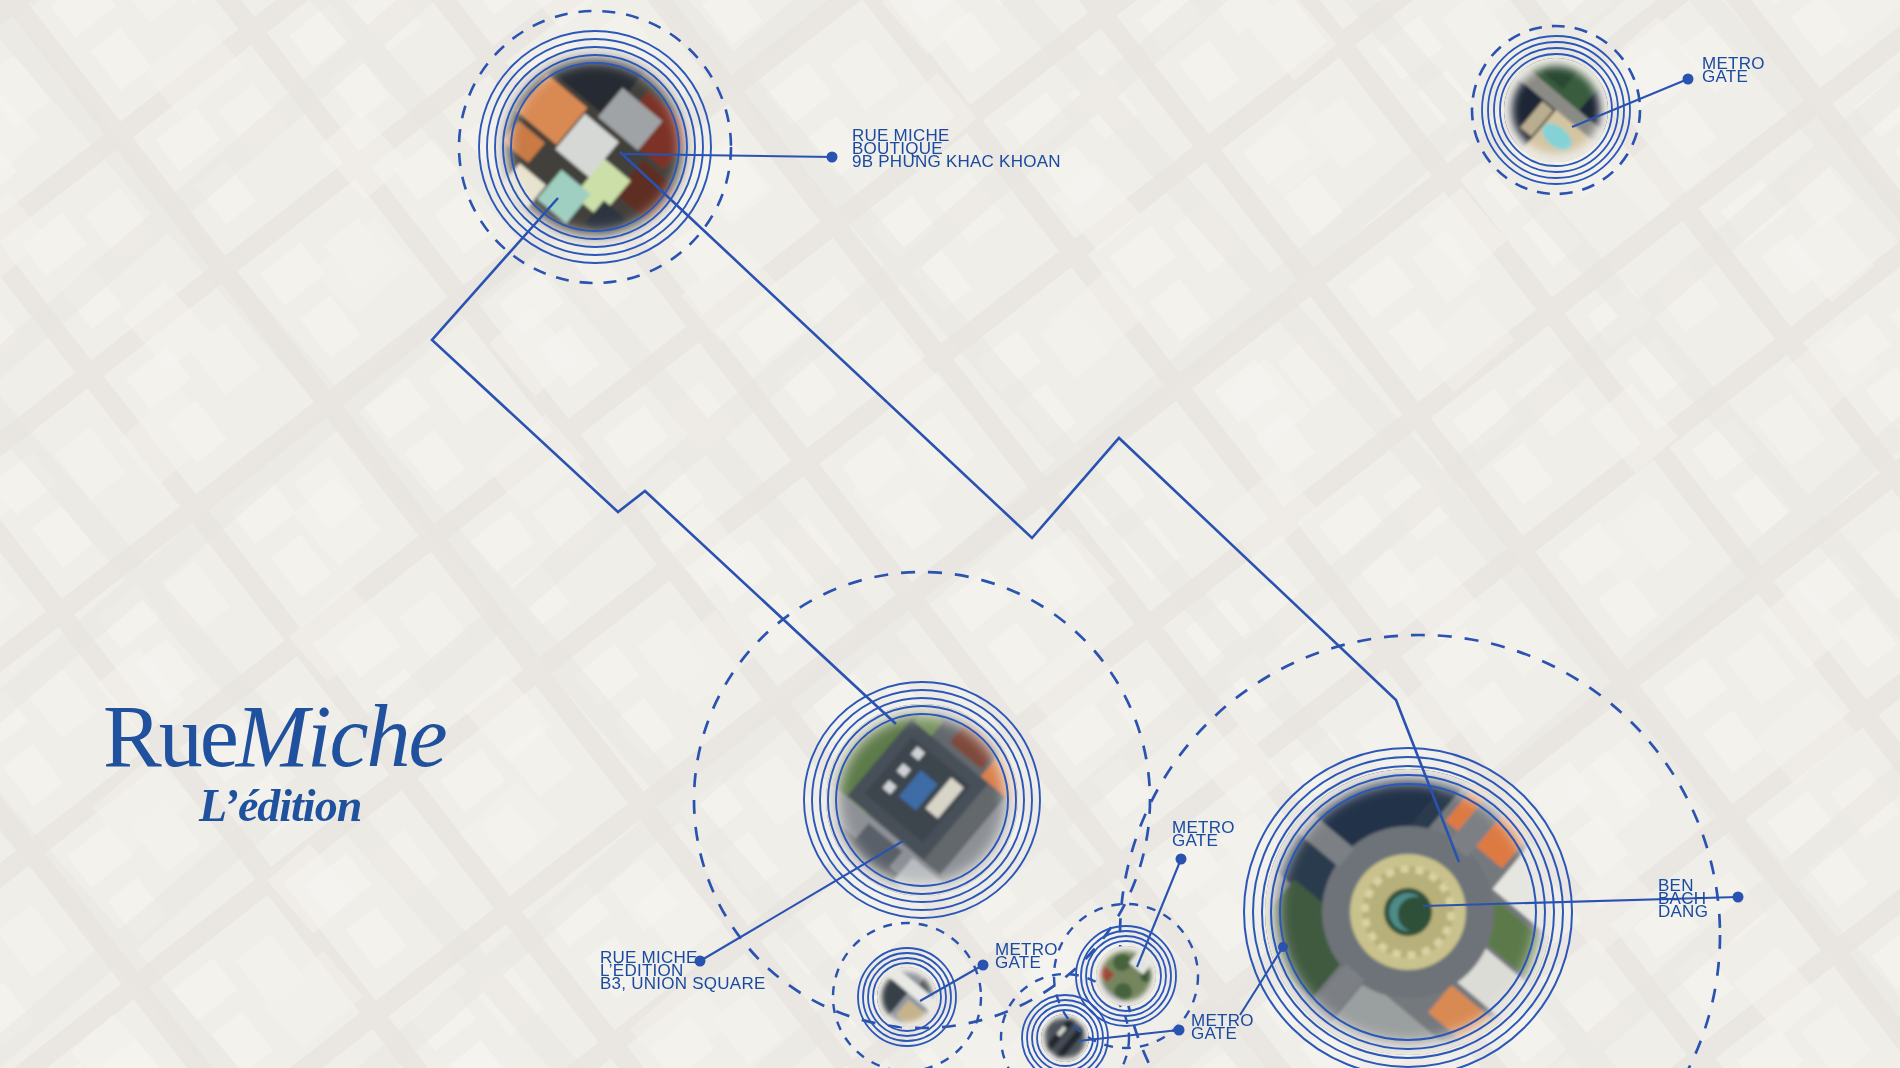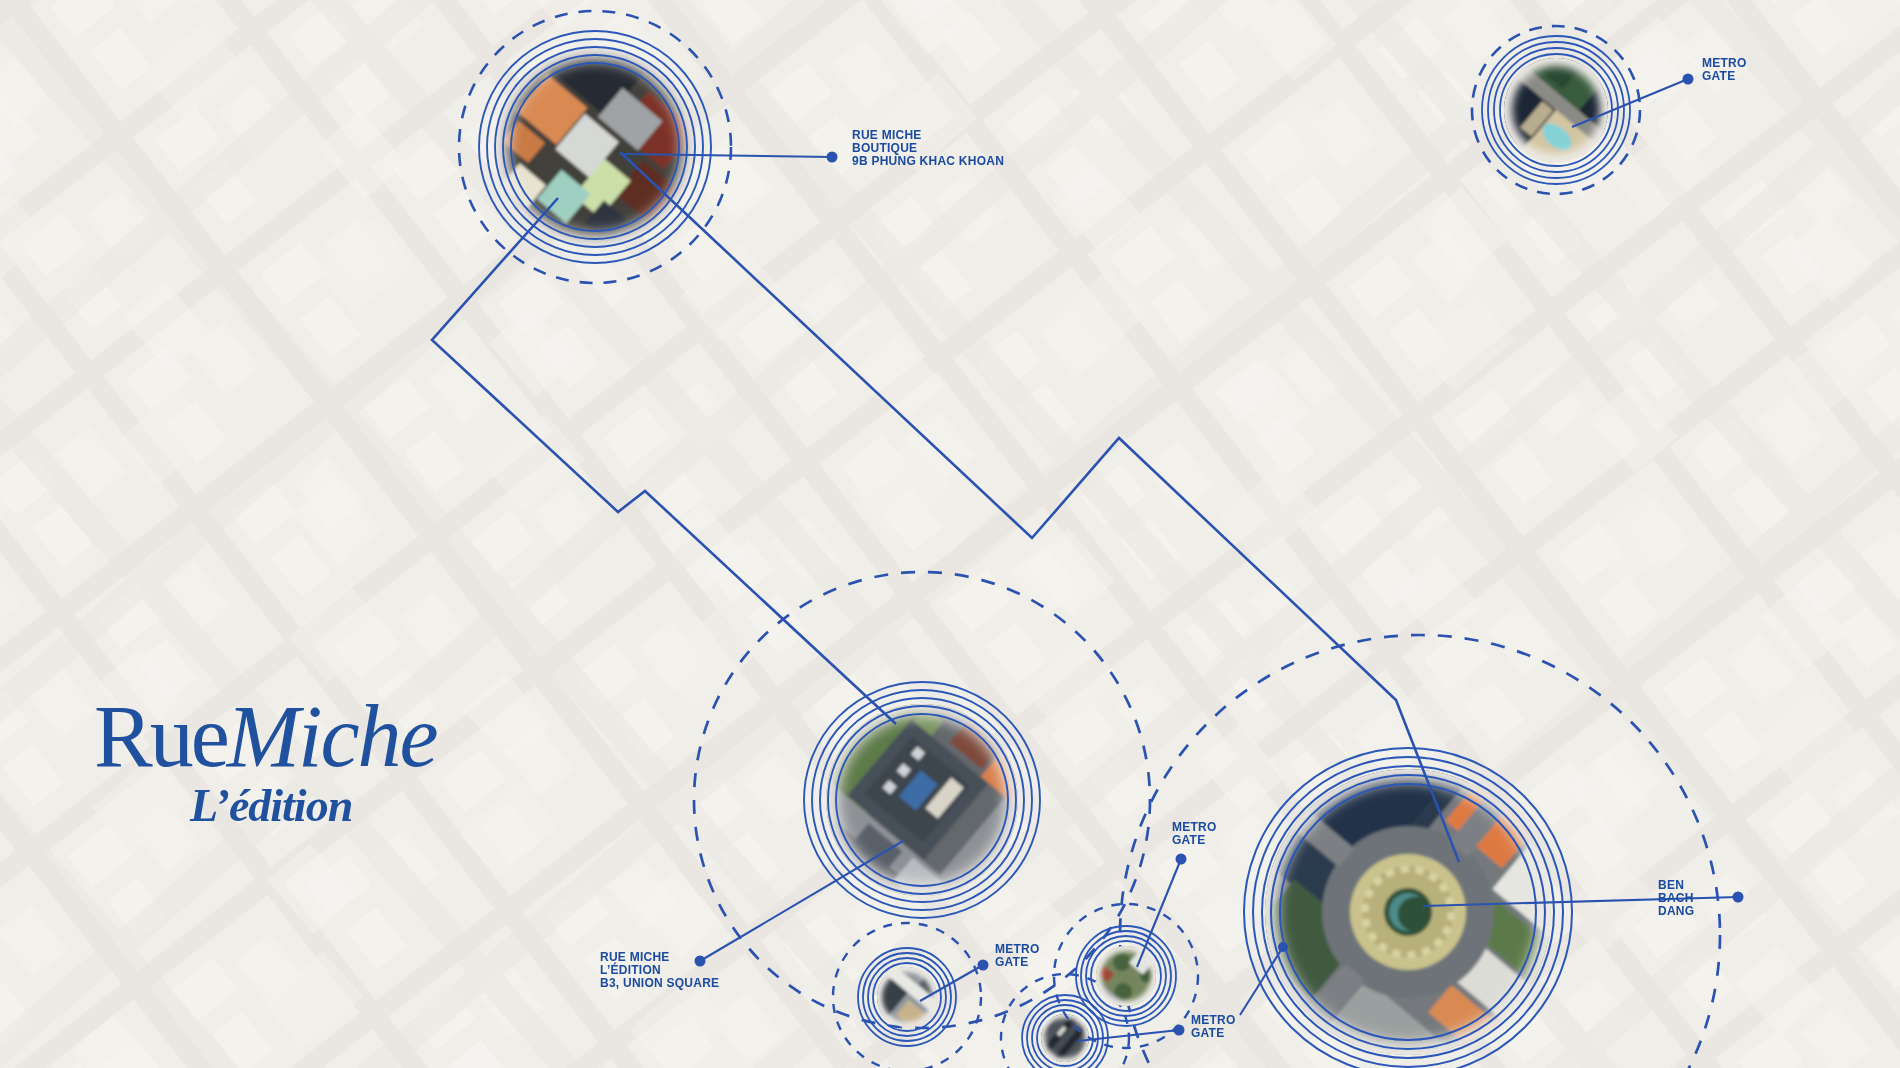--- a/index.html
+++ b/index.html
@@ -5,21 +5,21 @@
   html,body{margin:0;padding:0;background:#dfddd8;}
   .stage{
     position:relative;width:1900px;height:1068px;overflow:hidden;
     background:#ece9e4;
     font-family:"Liberation Sans", sans-serif;
   }
   .stage svg.map{position:absolute;left:0;top:0;}
   .map-label{
     position:absolute;
     color:var(--text,#1a4ba0);
-    font-size:12px;font-weight:bold;line-height:13.2px;
+    font-size:17px;font-weight:normal;line-height:13.2px;
     letter-spacing:.25px;text-transform:uppercase;white-space:nowrap;
   }
   .map-label span{display:block;}
   .logo{position:absolute;color:var(--logo,#20519e);}
   .logo-main{
     font-family:"Liberation Serif", serif;
     font-size:88px;line-height:86px;letter-spacing:-3px;font-weight:400;
     white-space:nowrap;
   }
   .logo-main .li{font-style:italic;letter-spacing:-2px;}
@@ -331,18 +331,18 @@
   <span>METRO</span>
   <span>GATE</span>
 </div>
 
 <div class="map-label" style="left:1658px;top:879px">
   <span>BEN</span>
   <span>BACH</span>
   <span>DANG</span>
 </div>
 
-<div class="logo" style="left:94px;top:694px">
+<div class="logo" style="left:103px;top:694px">
   <div class="logo-main"><span class="lr">Rue</span><span class="li">Miche</span></div>
   <div class="logo-sub">L’édition</div>
 </div>
 
 </div>
 
 </body></html>

